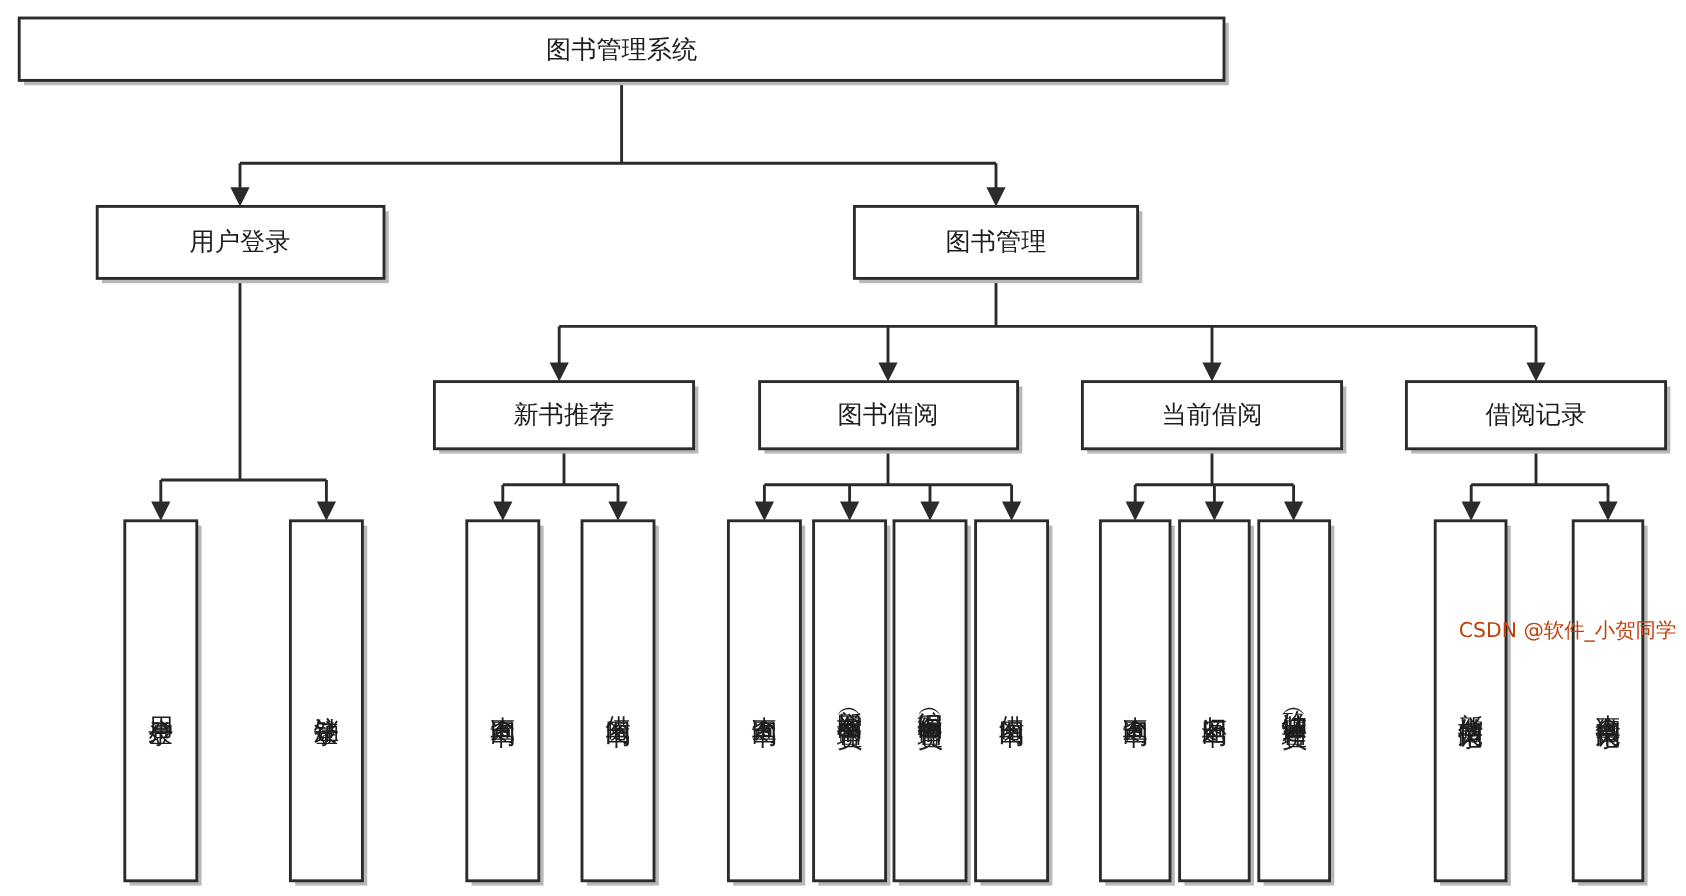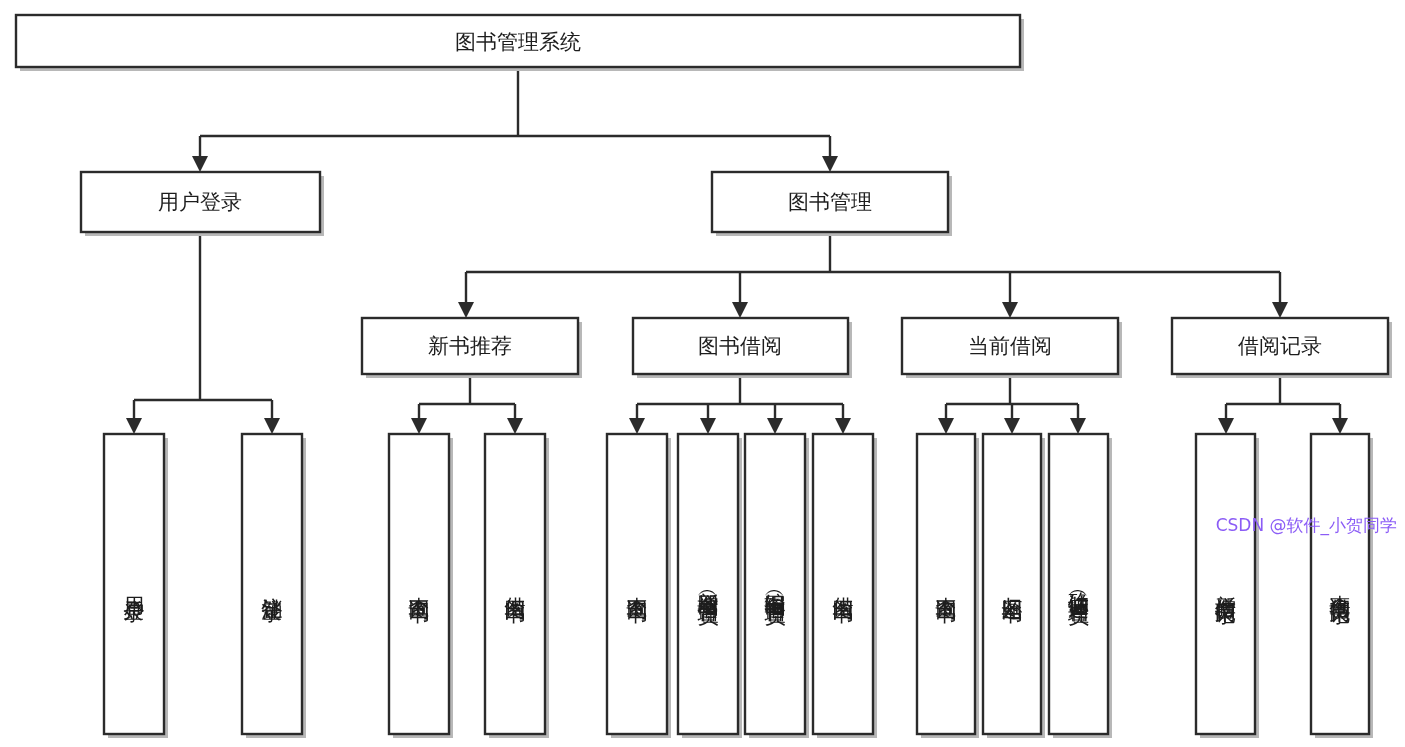--- a/index.html
+++ b/index.html
@@ -65,21 +65,21 @@
     letter-spacing: 2px;
     white-space: nowrap;
     pointer-events: none;
   }
   .watermark {
     position: absolute;
     right: 8px;
     bottom: 6px;
     font-family: "DejaVu Sans", "Liberation Sans", sans-serif;
     font-size: 17px;
-    color: #8b5cf6;
+    color: #c2410c;
     white-space: nowrap;
   }
 </style>
 </head>
 <body>
 
 <div id="diagram-root">
 
   <svg class="diagram-canvas" viewBox="0 0 1405 747" xmlns="http://www.w3.org/2000/svg">
 

